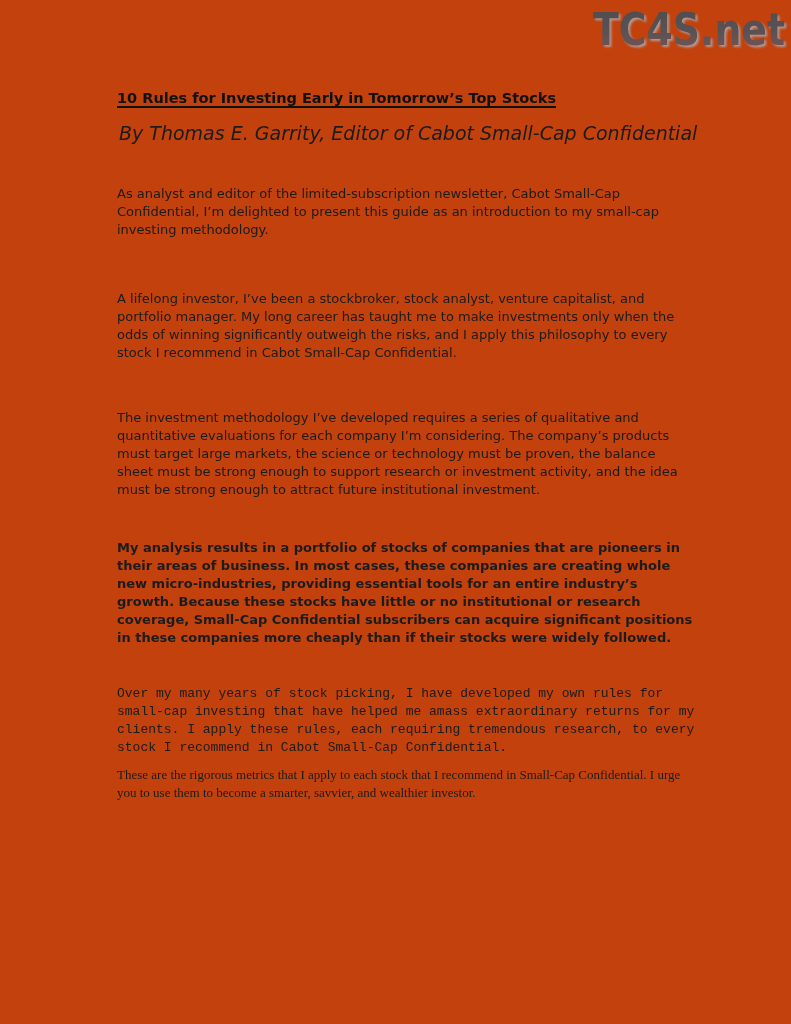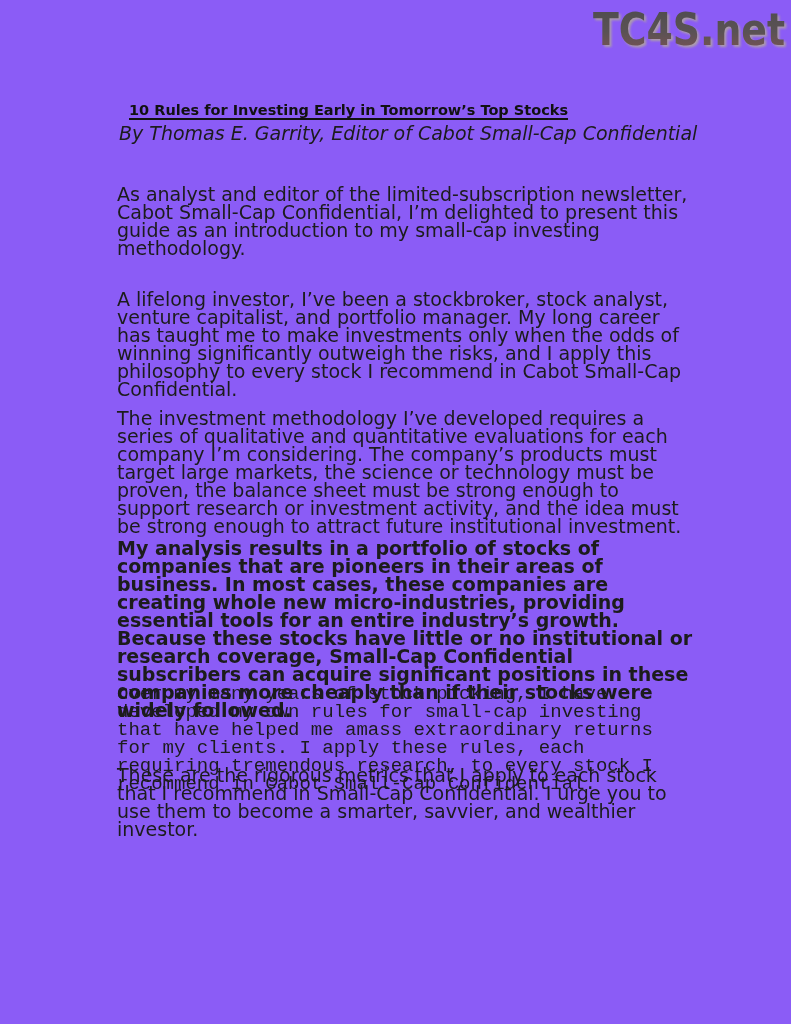--- a/index.html
+++ b/index.html
@@ -1,29 +1,29 @@
 <!DOCTYPE html>
 <html><head>
 <meta charset="utf-8">
 <style>
   html, body { margin: 0; padding: 0; background: #ffffff; }
   .page {
     position: relative;
     width: 791px;
     height: 1024px;
-    background: #8b5cf6;
+    background: #c2410c;
     font-family: "DejaVu Sans", sans-serif;
     color: #1c1c1c;
     overflow: hidden;
   }
   .doc-title {
     position: absolute;
     left: 117px;
     top: 90px;
-    margin: 12px;
+    margin: 0;
     font-size: 14.5px;
     font-weight: bold;
     color: #111111;
     text-decoration: underline;
     text-decoration-thickness: 2px;
     text-underline-offset: 3px;
     white-space: nowrap;
   }
   .byline {
     position: absolute;
@@ -33,30 +33,30 @@
     font-size: 19px;
     font-style: italic;
     color: #1c1c1c;
     white-space: nowrap;
   }
   .para {
     position: absolute;
     left: 117px;
     width: 578px;
     margin: 0;
-    font-size: 19px;
+    font-size: 13px;
     line-height: 18px;
     color: #1c1c1c;
   }
   .p1 { top: 185px; }
   .p2 { top: 290px; }
   .p3 { top: 389px; margin-top: 20px; }
   .p4 { top: 539px; font-weight: bold; }
   .p5 { top: 685px; font-family: Liberation Mono, monospace; }
-  .p6 { top: 766px; }
+  .p6 { top: 766px; font-family: Liberation Serif, serif; }
   .rule-heading {
     position: absolute;
     left: 117px;
     top: 892px;
     margin: 0;
     font-size: 13px;
     line-height: 18px;
     color: #1c1c1c;
     white-space: nowrap;
   }

